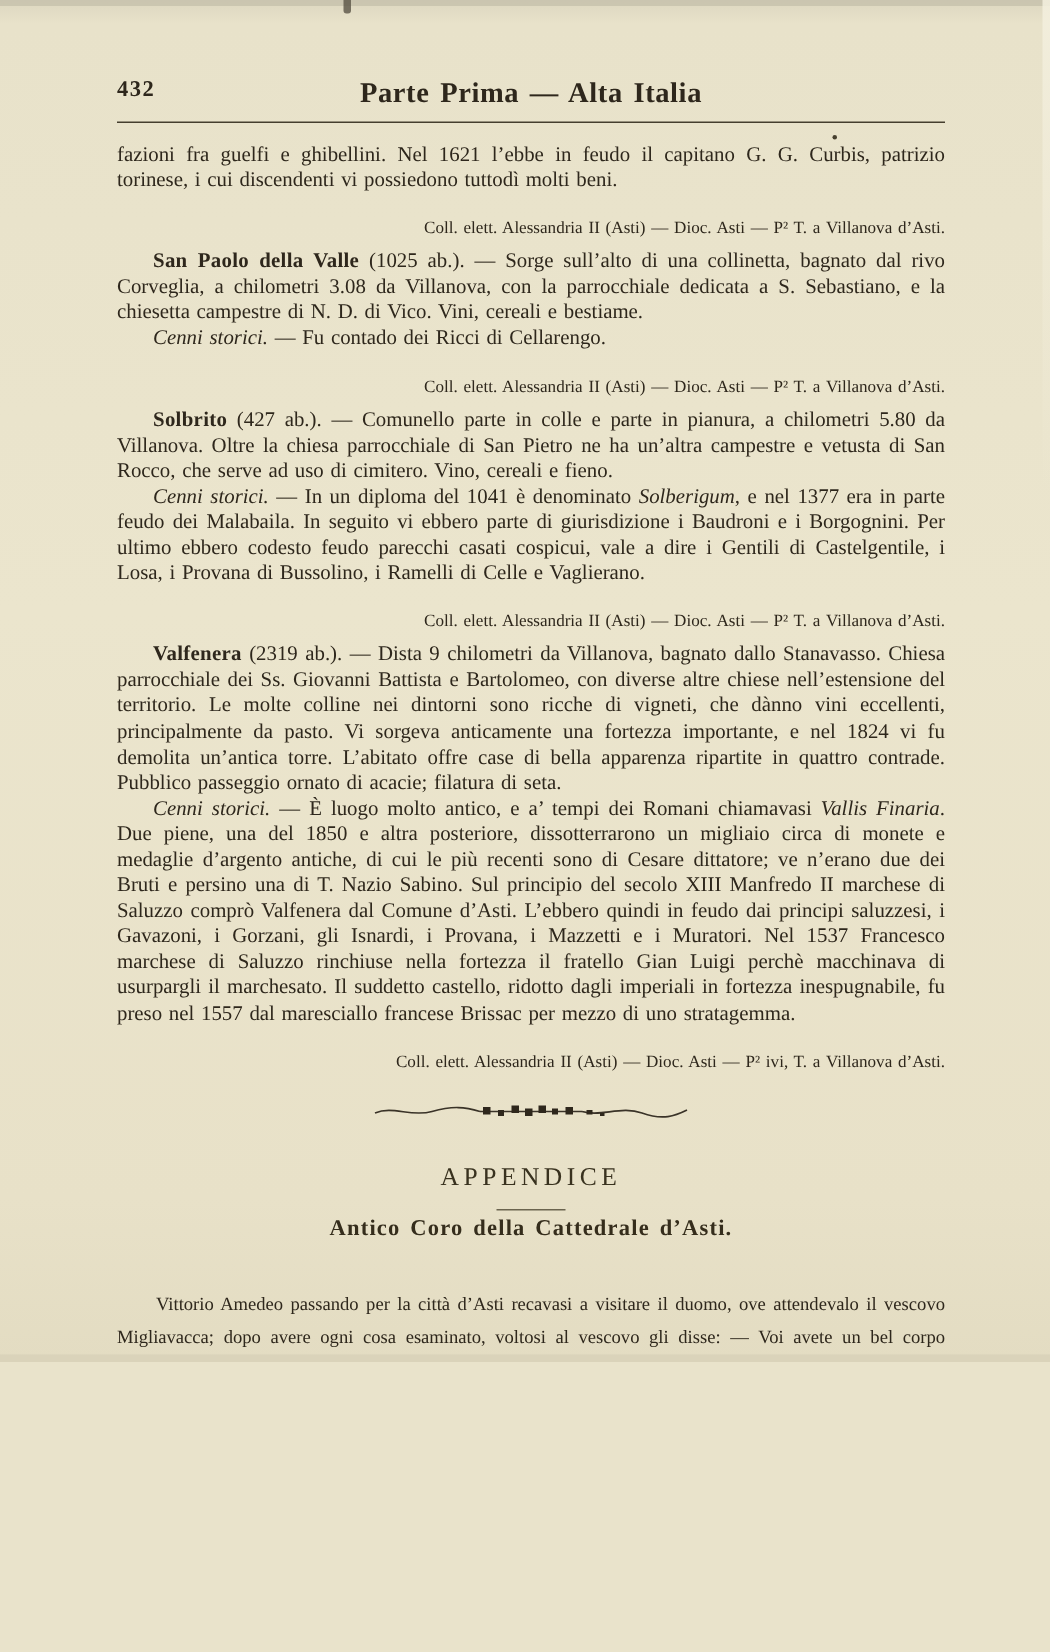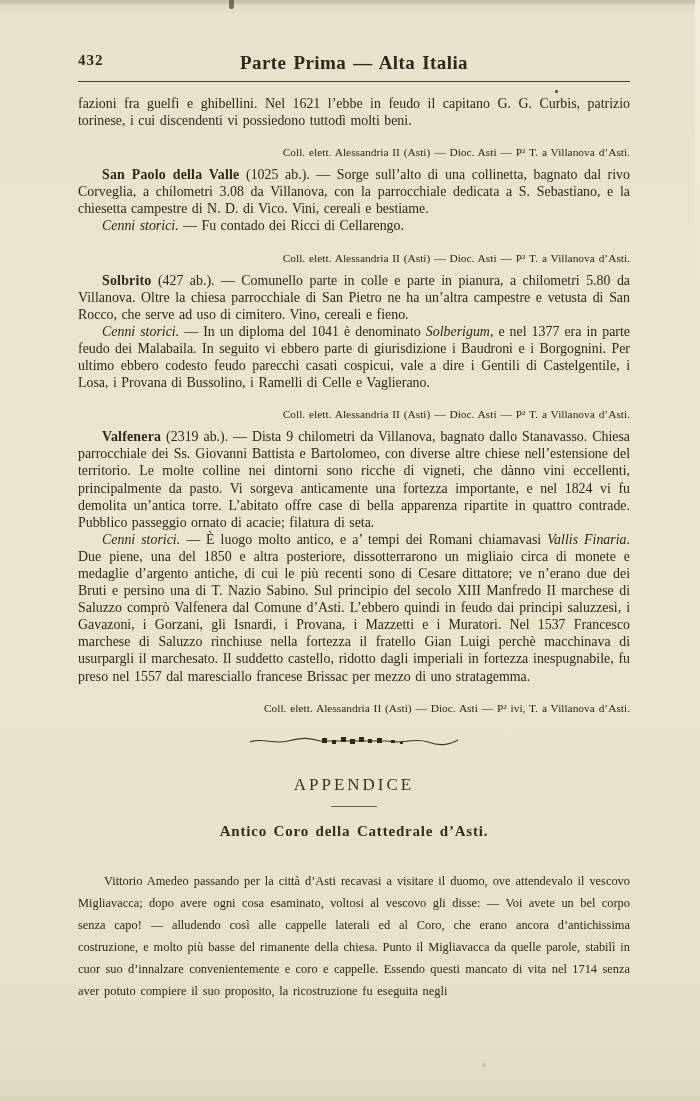--- a/index.html
+++ b/index.html
@@ -3,21 +3,21 @@
 <meta charset="utf-8">
 <style>
   html, body {
     margin: 0;
     padding: 0;
     background: #e9e3cb;
   }
   .page {
     position: relative;
     width: 700px;
-    height: 1101px;
+    height: 908px;
     margin: 0 auto;
     background: linear-gradient(180deg, #ddd7c0 0px, #e8e2ca 16px, #ebe5cd 45%, #e8e1c8 88%, #e3dcc2 100%);
     color: #2e271c;
     font-family: "Liberation Serif", "DejaVu Serif", serif;
     overflow: hidden;
     box-sizing: border-box;
   }
   
   .edge-top {
     position: absolute; top: 0; left: 0; right: 0; height: 4px;
@@ -107,21 +107,21 @@
     letter-spacing: 3px;
     color: #39321f;
   }
   .title-rule {
     width: 46px;
     border: none;
     border-top: 1.2px solid #6b644f;
     margin: 11px auto 0;
   }
   .appendix-sub {
-    margin: 16px 0 0;
+    margin: 4px 0 0;
     font-size: 15px;
     font-weight: bold;
     letter-spacing: .8px;
     word-spacing: 2px;
     color: #352d1c;
   }
   .appendix-par {
     font-size: 12.4px;
     line-height: 22px;
     text-align: justify;

